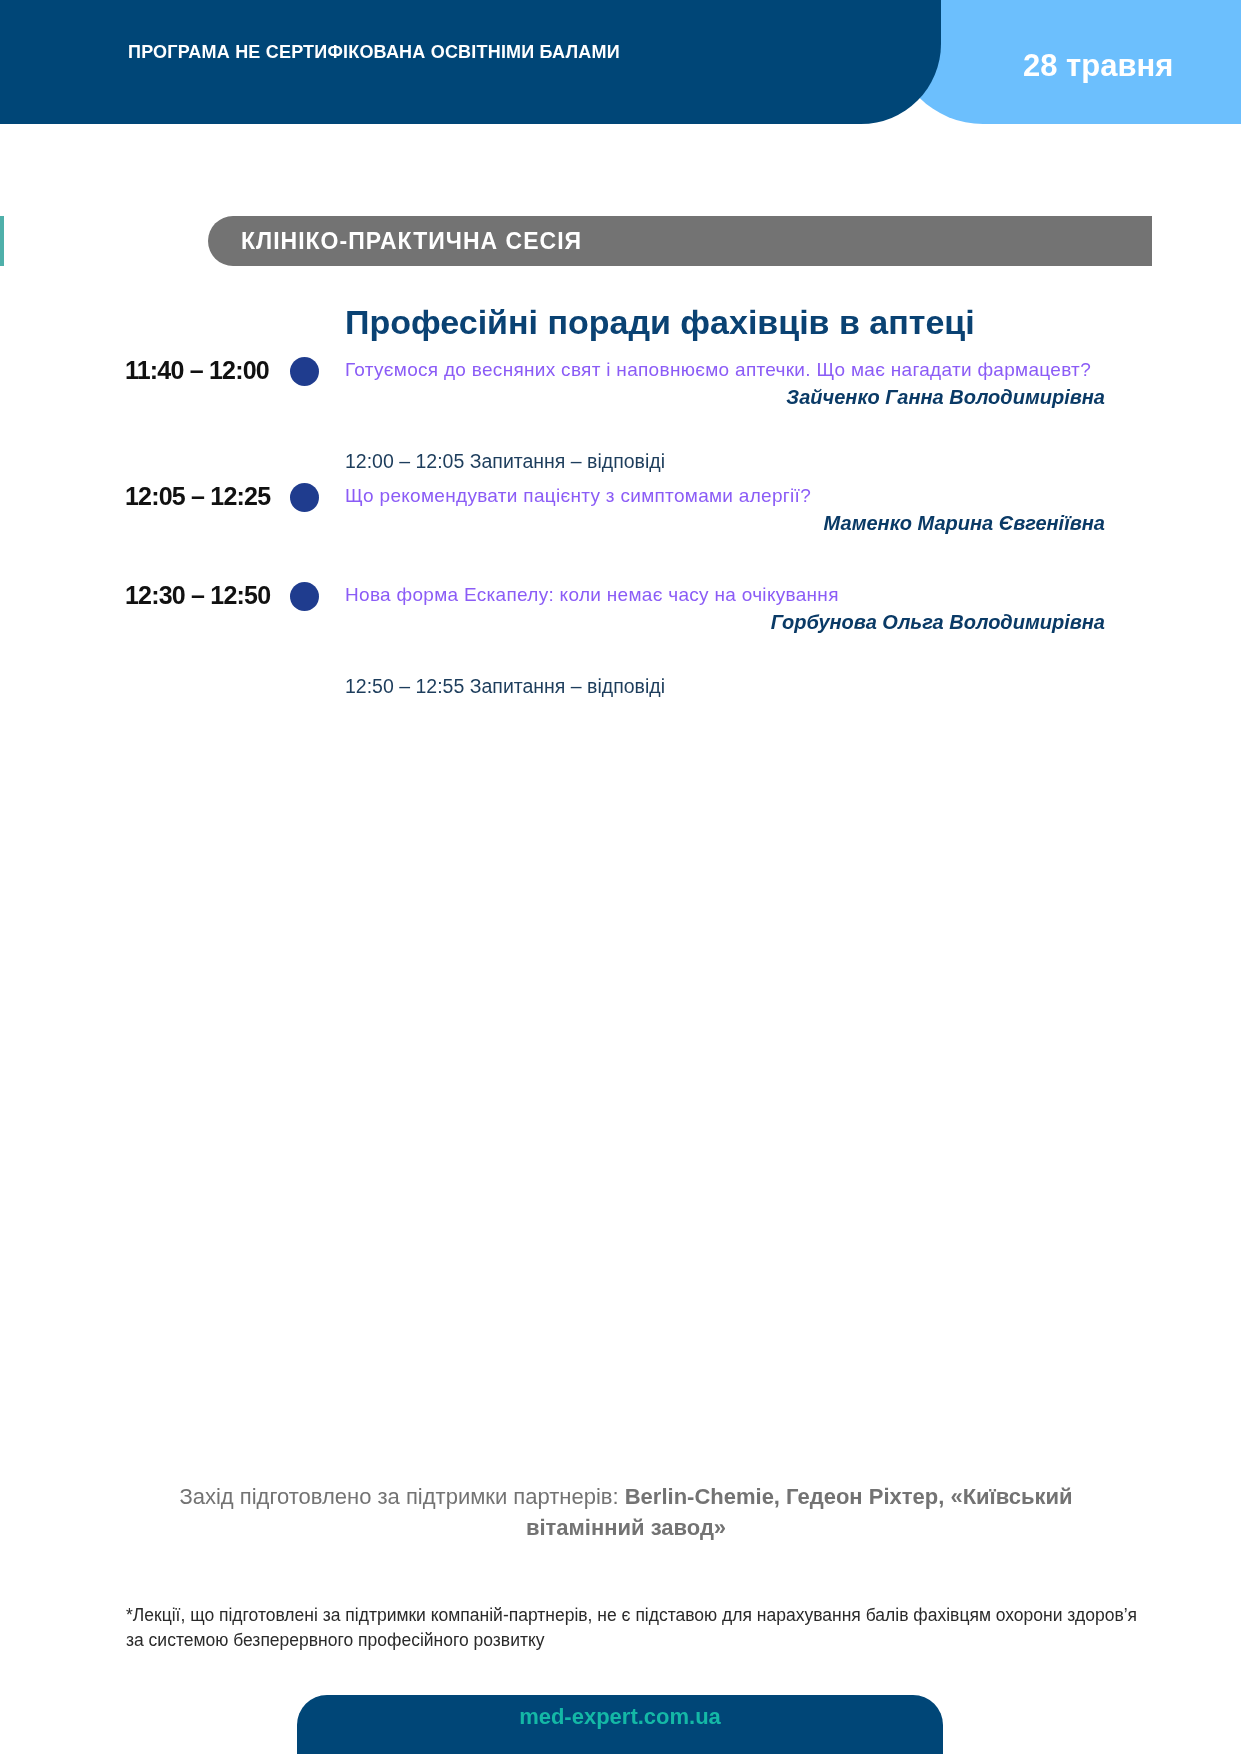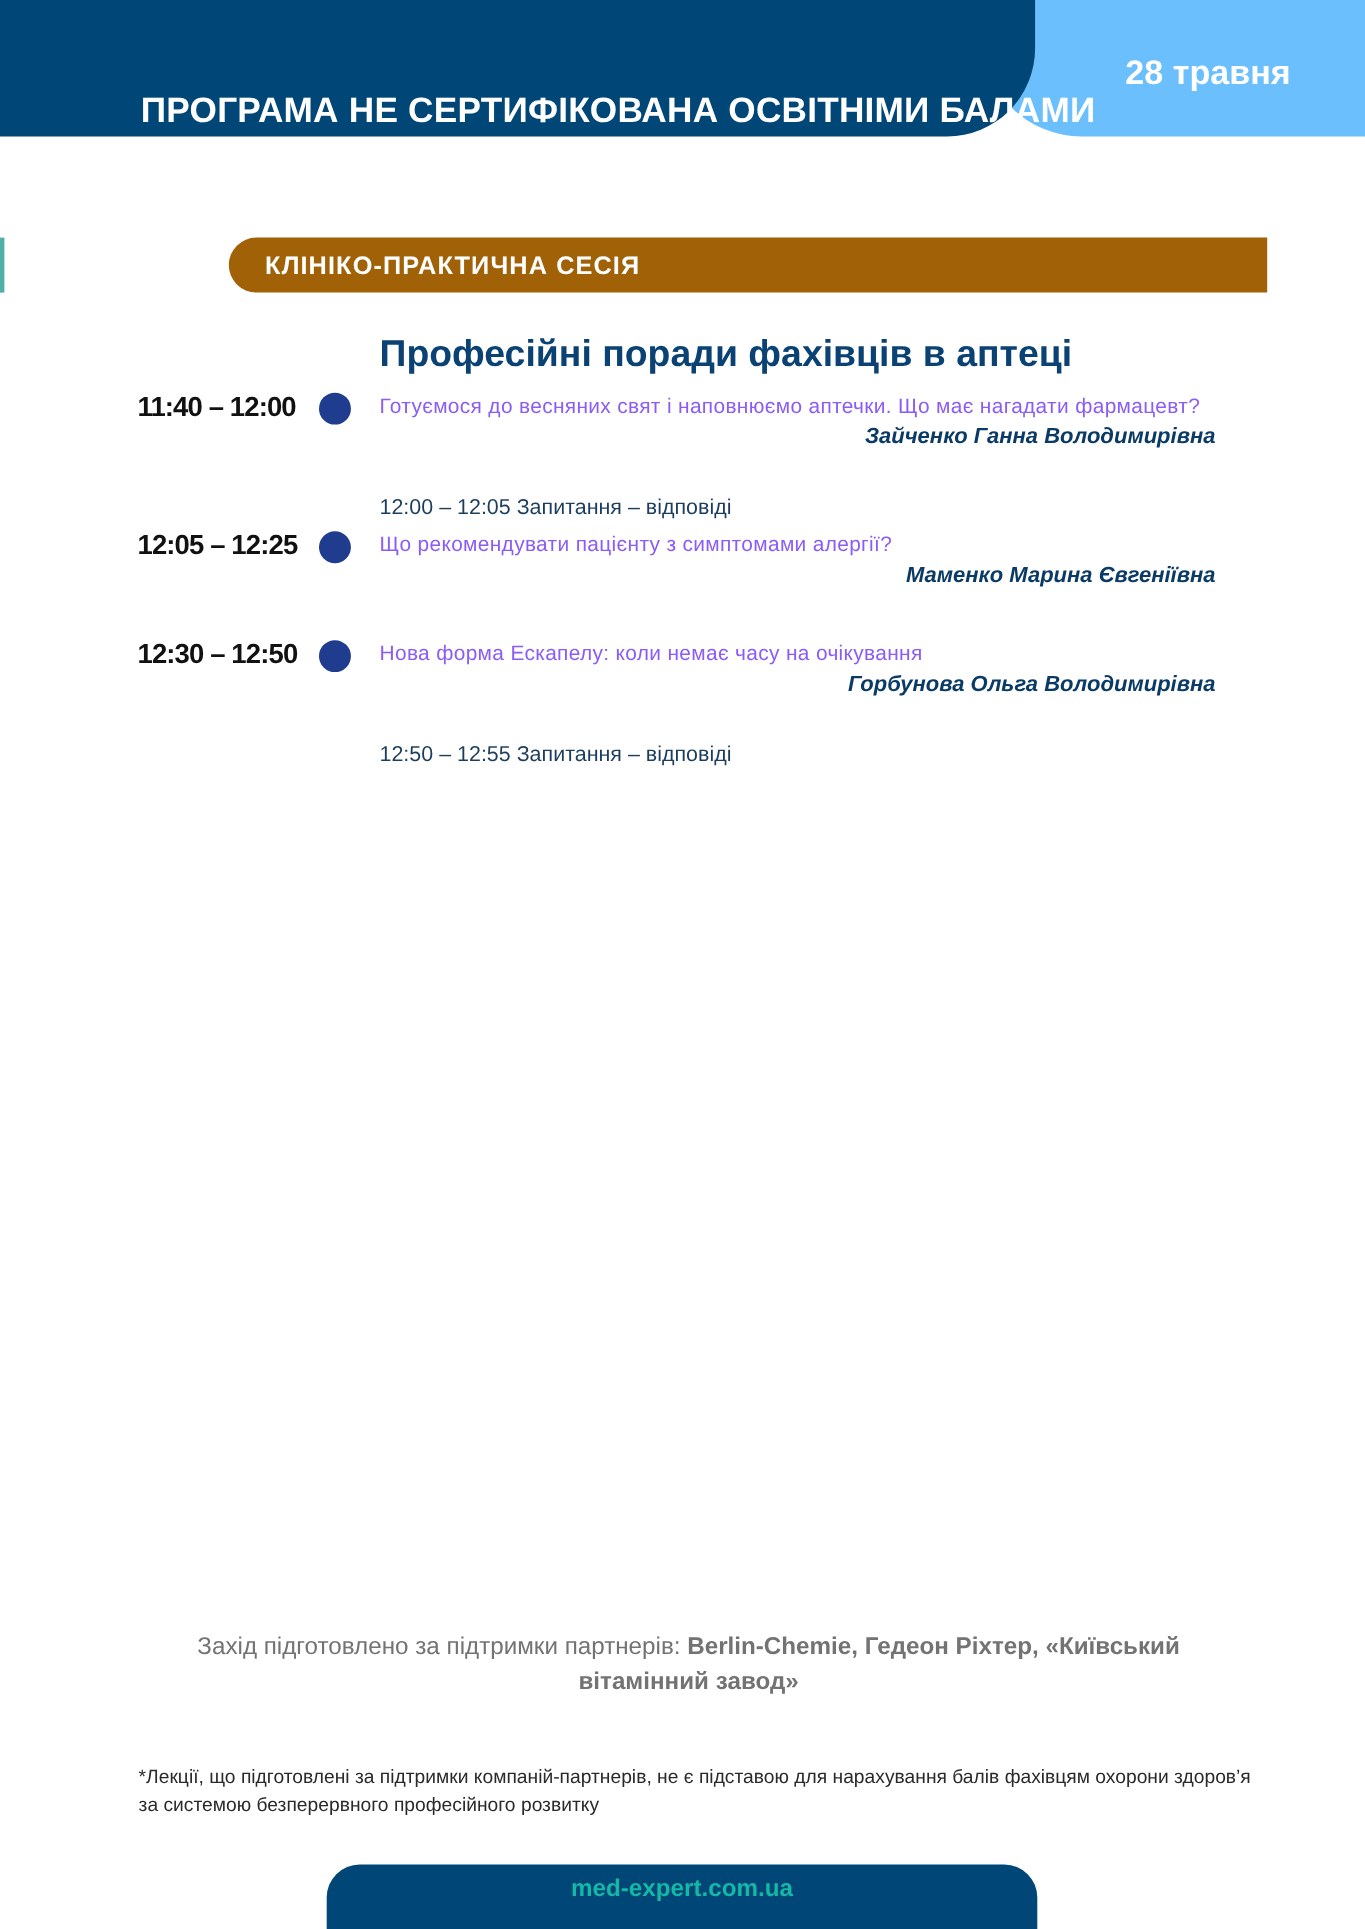--- a/index.html
+++ b/index.html
@@ -12,34 +12,33 @@
   .hdr-light {
     position: absolute; left: 893px; top: 0; width: 348px; height: 124px;
     background: #6cbffd; border-bottom-left-radius: 90px;
   }
   .hdr-dark {
     position: absolute; left: 0; top: 0; width: 941px; height: 124px;
     background: #004677; border-bottom-right-radius: 80px;
   }
   .hdr-title {
     position: absolute; left: 128px; top: 42px;
-    color: #fff; font-size: 32px; font-weight: 700; letter-spacing: 0.2px;
+    color: #fff; font-size: 18px; font-weight: 700; letter-spacing: 0.2px;
     white-space: nowrap;
-    margin-top: 40px;
   }
   .hdr-date {
     position: absolute; left: 1023px; top: 48px;
     color: #fff; font-size: 31px; font-weight: 700; white-space: nowrap;
   }
   .teal-mark {
     position: absolute; left: 0; top: 216px; width: 4px; height: 50px; background: #4fb0aa;
   }
   .session-bar {
     position: absolute; left: 208px; top: 216px; width: 944px; height: 50px;
-    background: #a16207; border-radius: 25px 0 0 25px;
+    background: #737373; border-radius: 25px 0 0 25px;
   }
   .session-label {
     position: absolute; left: 33px; top: 12px;
     color: #fff; font-size: 23px; font-weight: 700; letter-spacing: 1px; white-space: nowrap;
   }
   .block-title {
     position: absolute; left: 345px; top: 303px;
     color: #0a4273; font-size: 34px; font-weight: 700; white-space: nowrap;
   }
   .item { position: absolute; left: 0; width: 1241px; }

